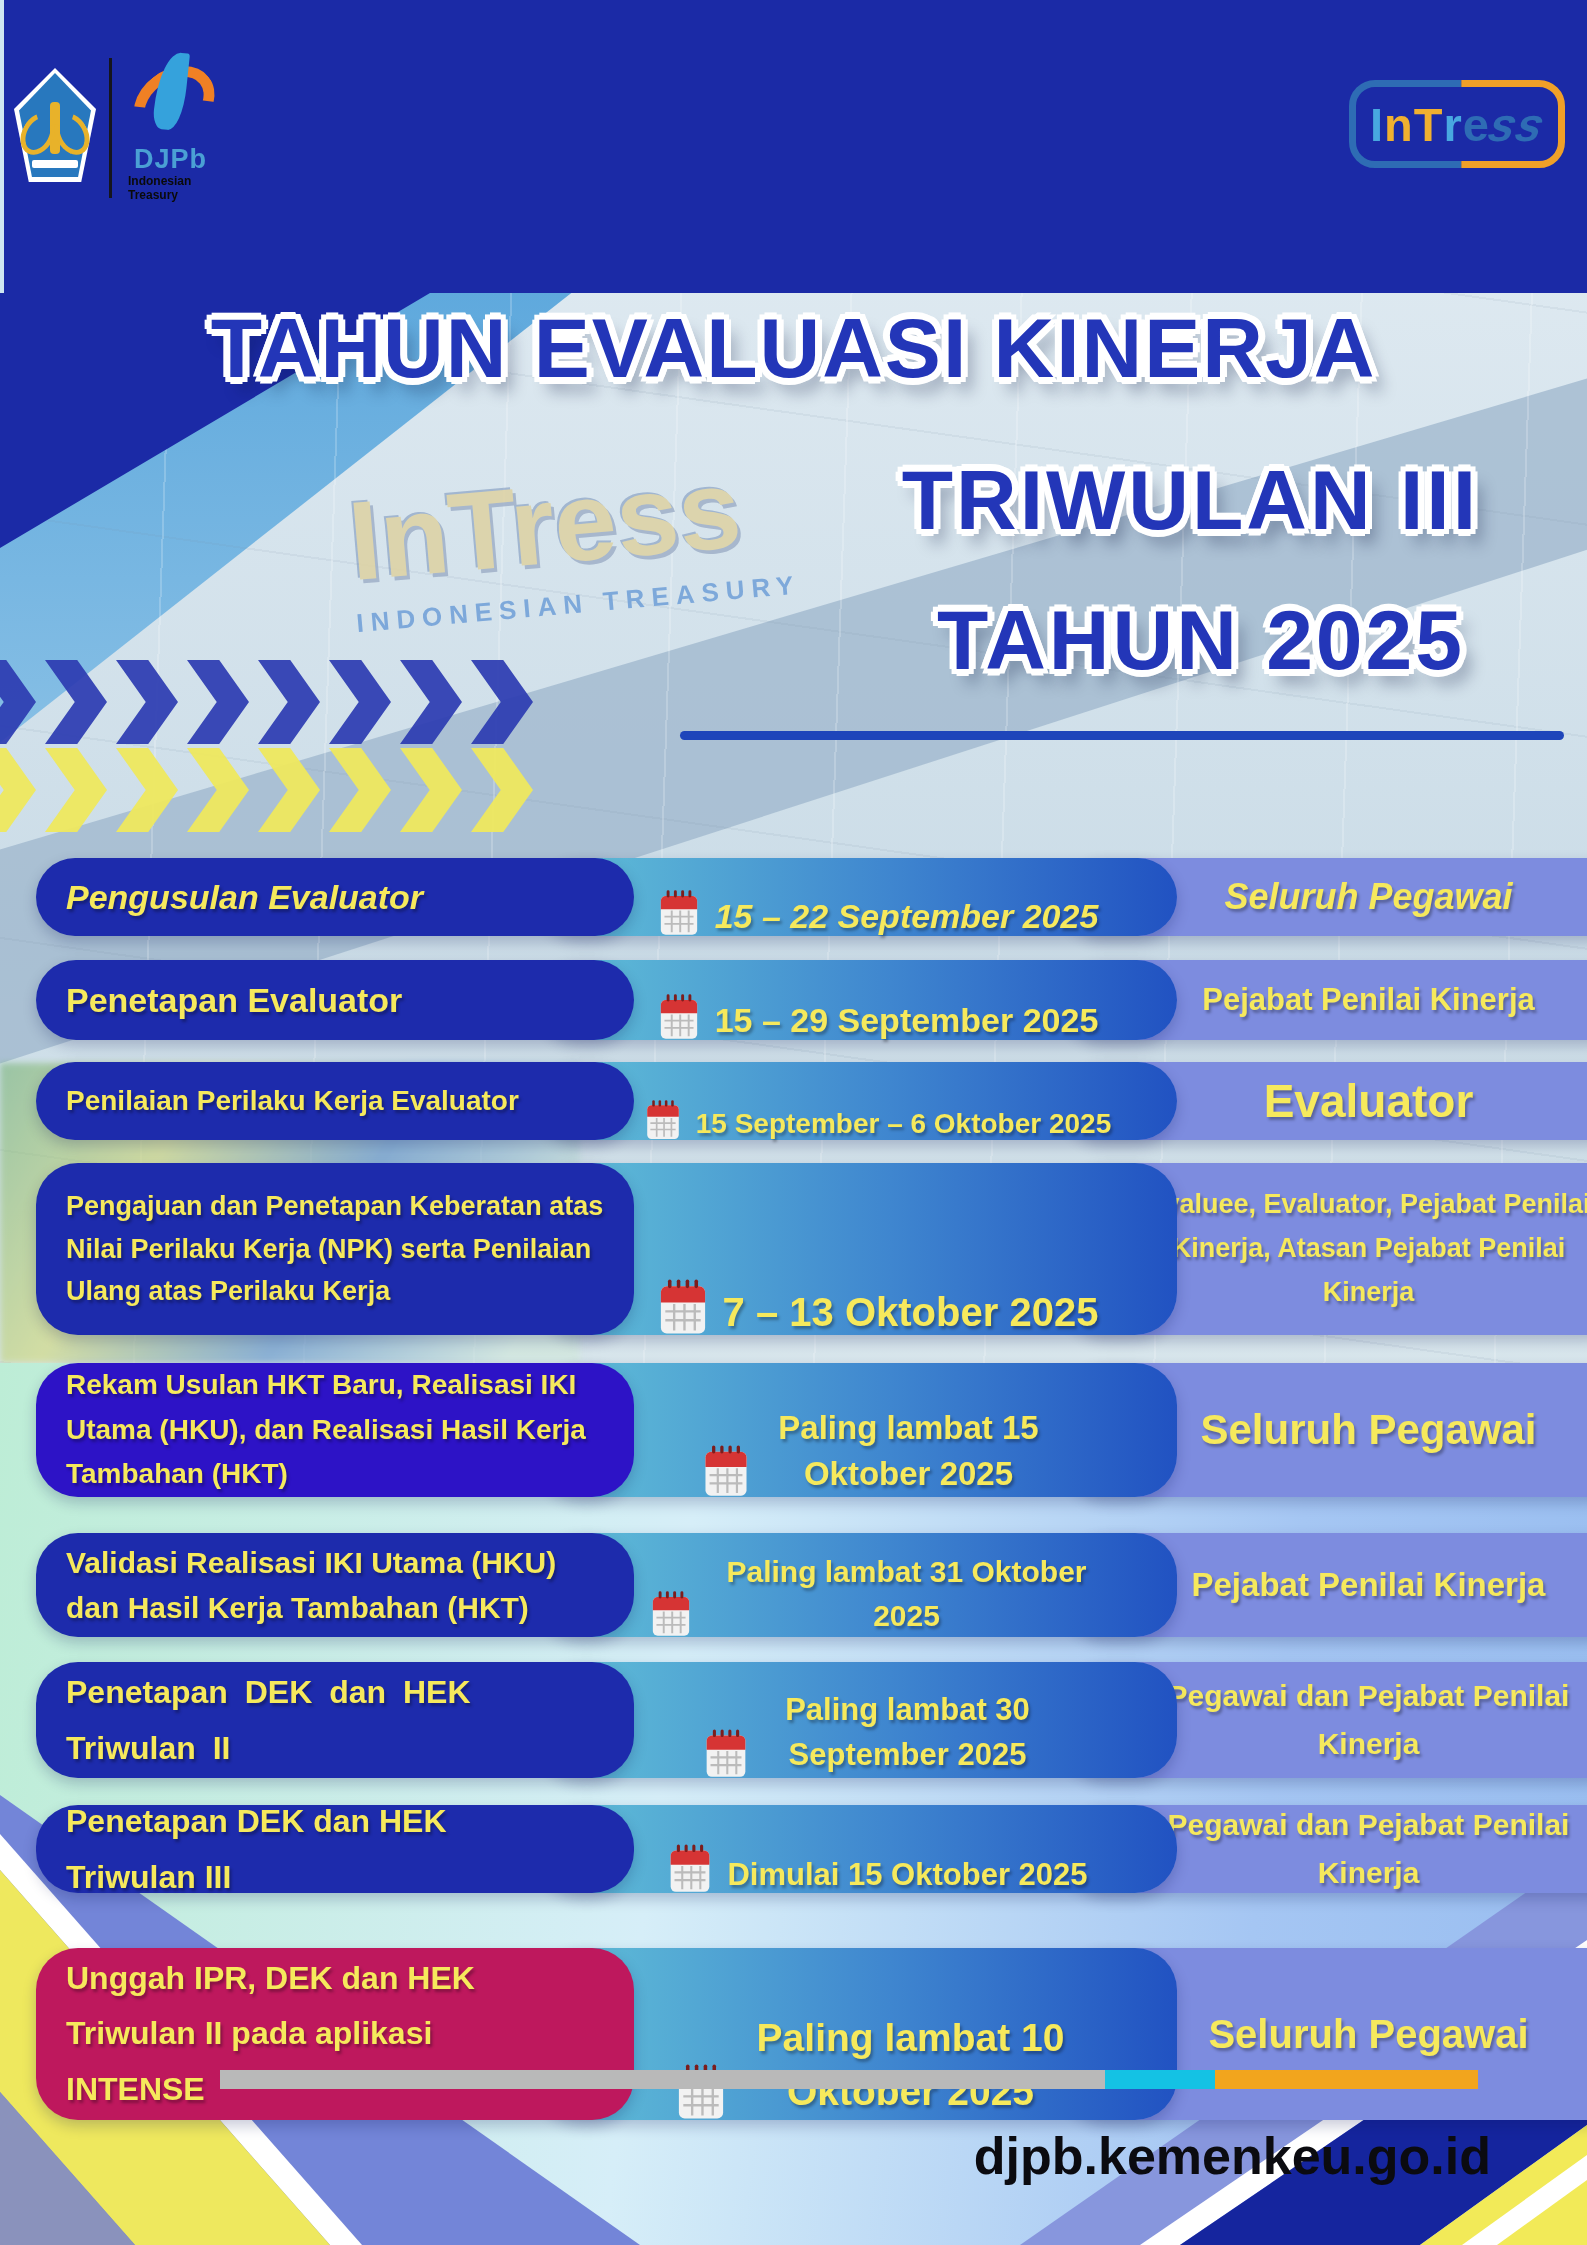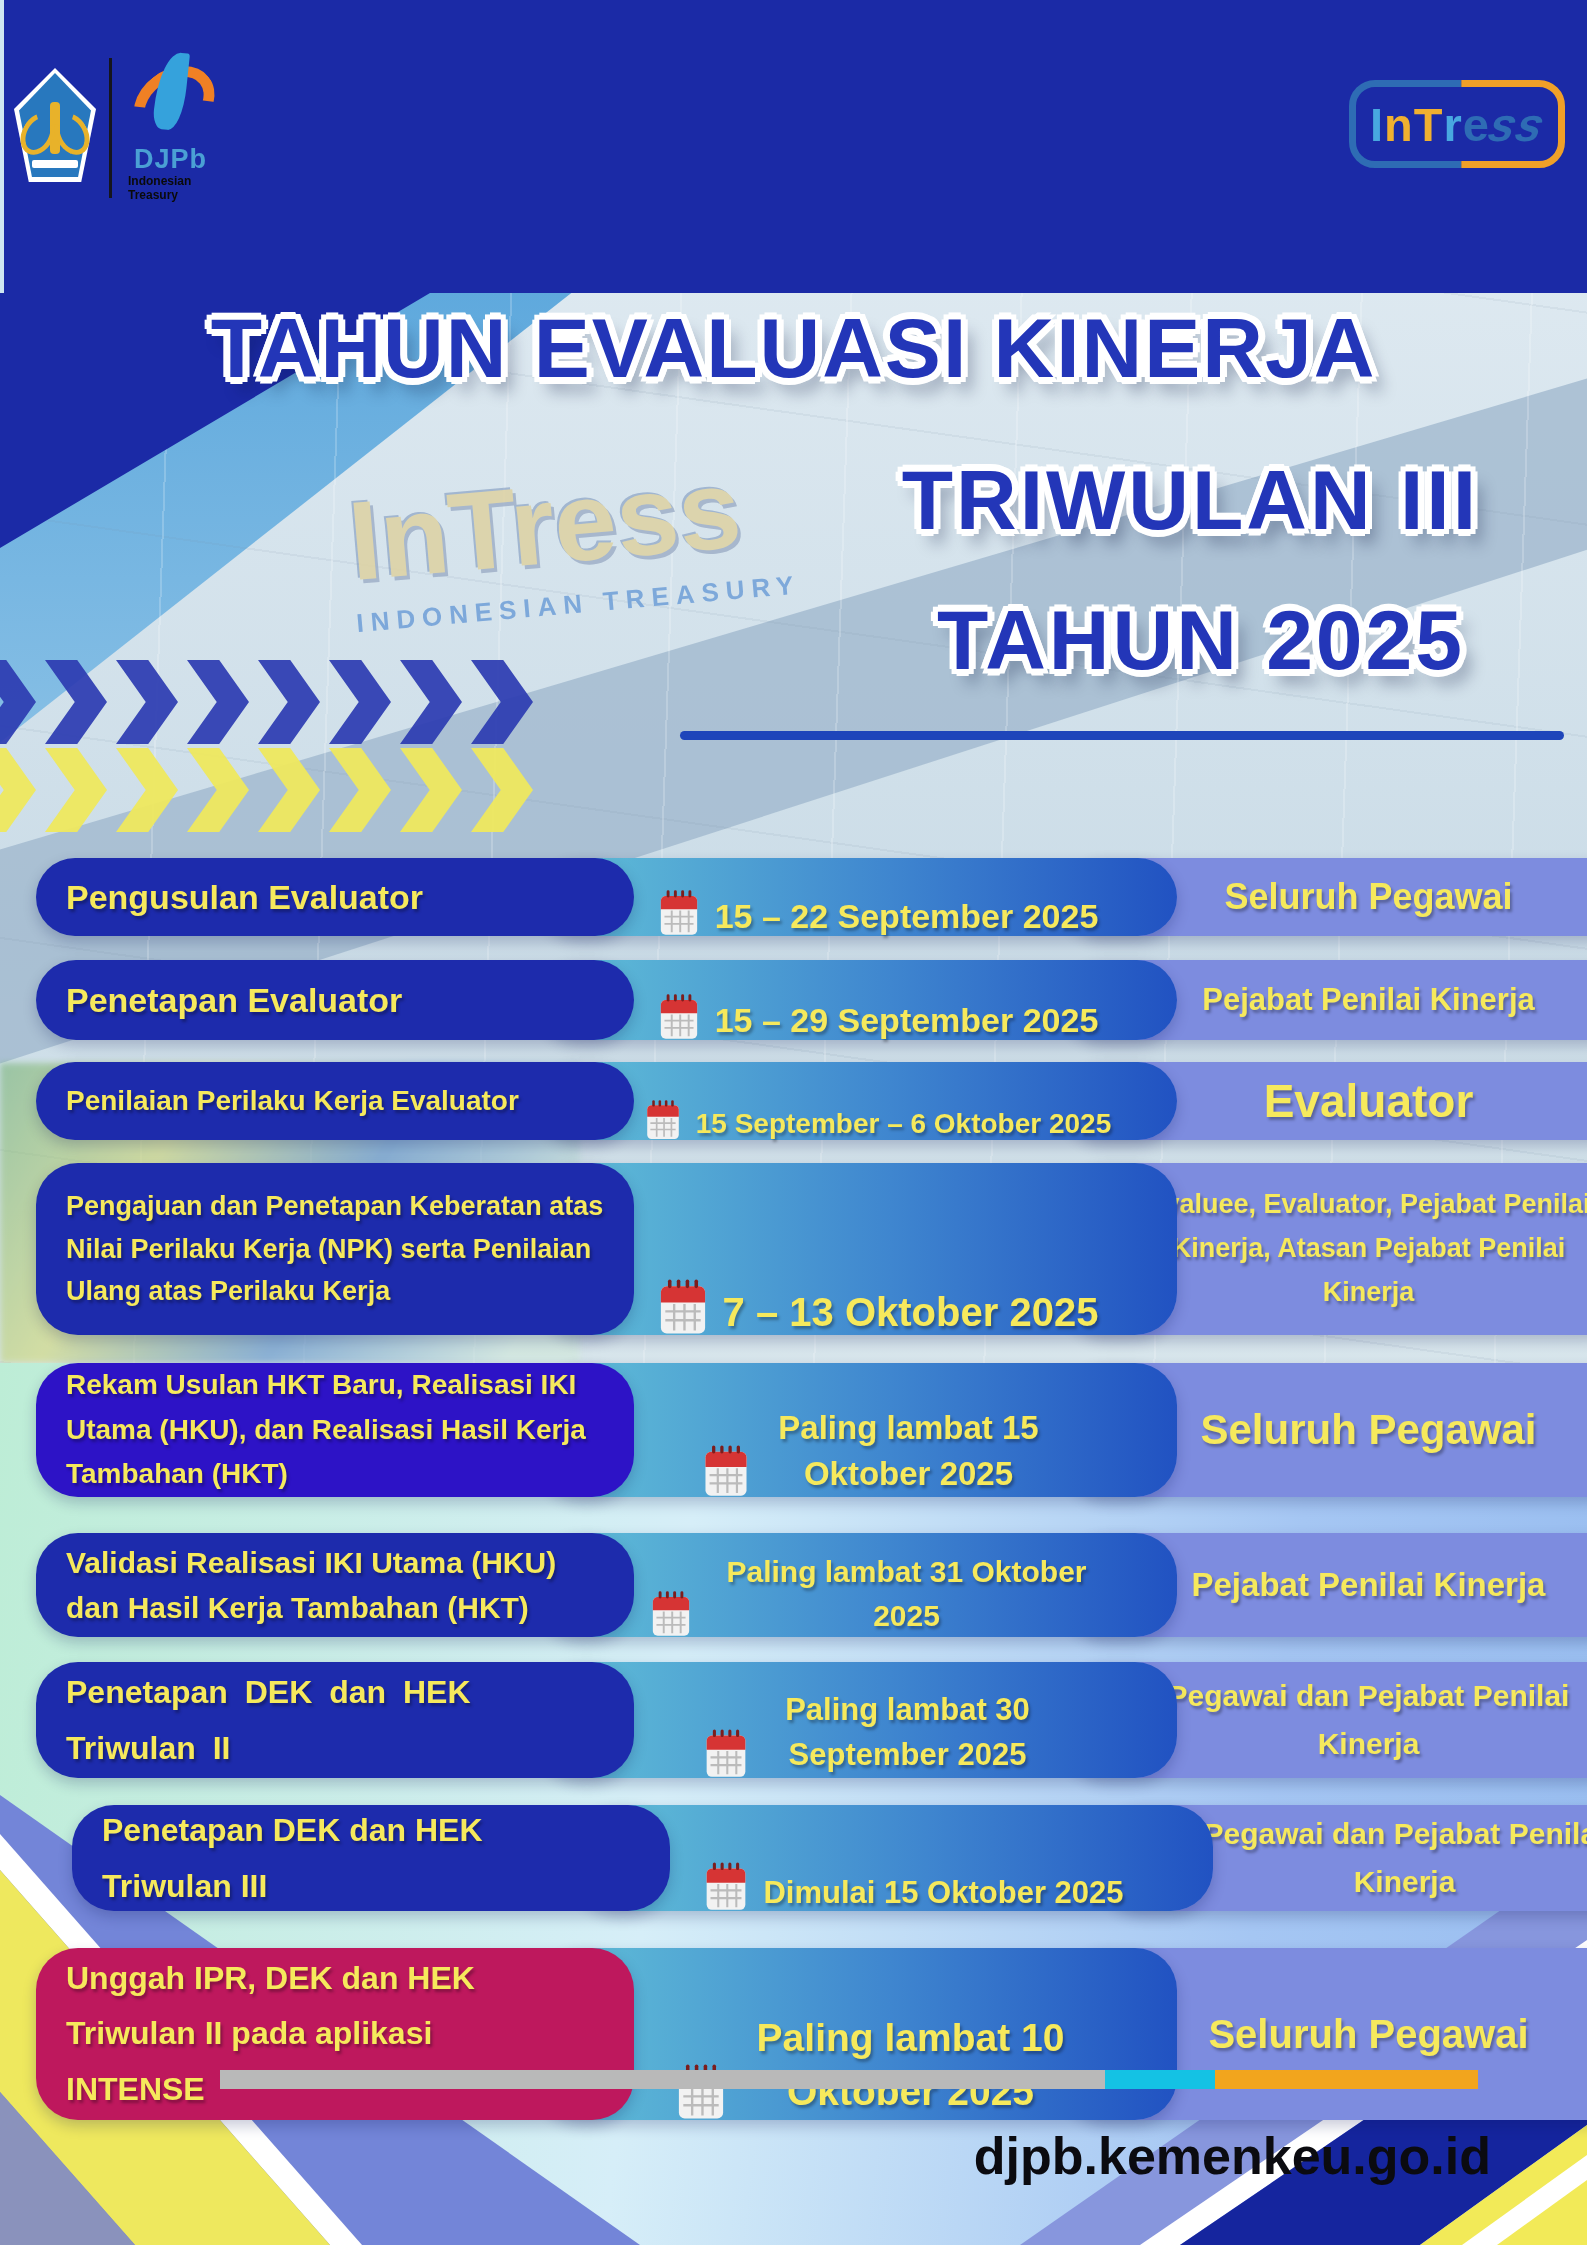--- a/index.html
+++ b/index.html
@@ -192,21 +192,21 @@
     <div class="chev"></div>
       <div class="chev"></div>
       <div class="chev"></div>
       <div class="chev"></div>
       <div class="chev"></div>
       <div class="chev"></div>
       <div class="chev"></div>
       <div class="chev"></div>
   </div>
 
-  <div class="row r1" style="top:858px;height:78px;">
+  <div class="row r1" style="top:858px;height:78px;font-style:italic;">
     <div class="p a">
         <span class="t">Pengusulan Evaluator</span>
       </div>
     <div class="p d">
       <svg class="cal" width="40" height="46" viewBox="0 0 32 38">
           <rect x="1" y="5" width="30" height="32" rx="4" fill="#f2f2f2"></rect>
           <path d="M1 9a4 4 0 0 1 4-4h22a4 4 0 0 1 4 4v7H1z" fill="#d63434"></path>
           <g stroke="#7c1d1d" stroke-width="2.4" stroke-linecap="round">
             <path d="M7 5v-3.5"></path>
             <path d="M13 5v-3.5"></path>
@@ -374,21 +374,21 @@
             <path d="M10 17v18M17 17v18M24 17v18"></path>
           </g>
         </svg>
       <span class="t">Paling lambat 30 September 2025</span>
     </div>
     <div class="p w">
         <span class="t">Pegawai dan Pejabat Penilai Kinerja</span>
       </div>
   </div>
 
-  <div class="row r8" style="top:1805px;height:106px;margin-left:36px;">
+  <div class="row r8" style="top:1805px;height:88px;">
     <div class="p a">
         <span class="t">Penetapan DEK dan HEK Triwulan III</span>
       </div>
     <div class="p d">
       <svg class="cal" width="42" height="49" viewBox="0 0 32 38">
           <rect x="1" y="5" width="30" height="32" rx="4" fill="#f2f2f2"></rect>
           <path d="M1 9a4 4 0 0 1 4-4h22a4 4 0 0 1 4 4v7H1z" fill="#d63434"></path>
           <g stroke="#7c1d1d" stroke-width="2.4" stroke-linecap="round">
             <path d="M7 5v-3.5"></path>
             <path d="M13 5v-3.5"></path>

